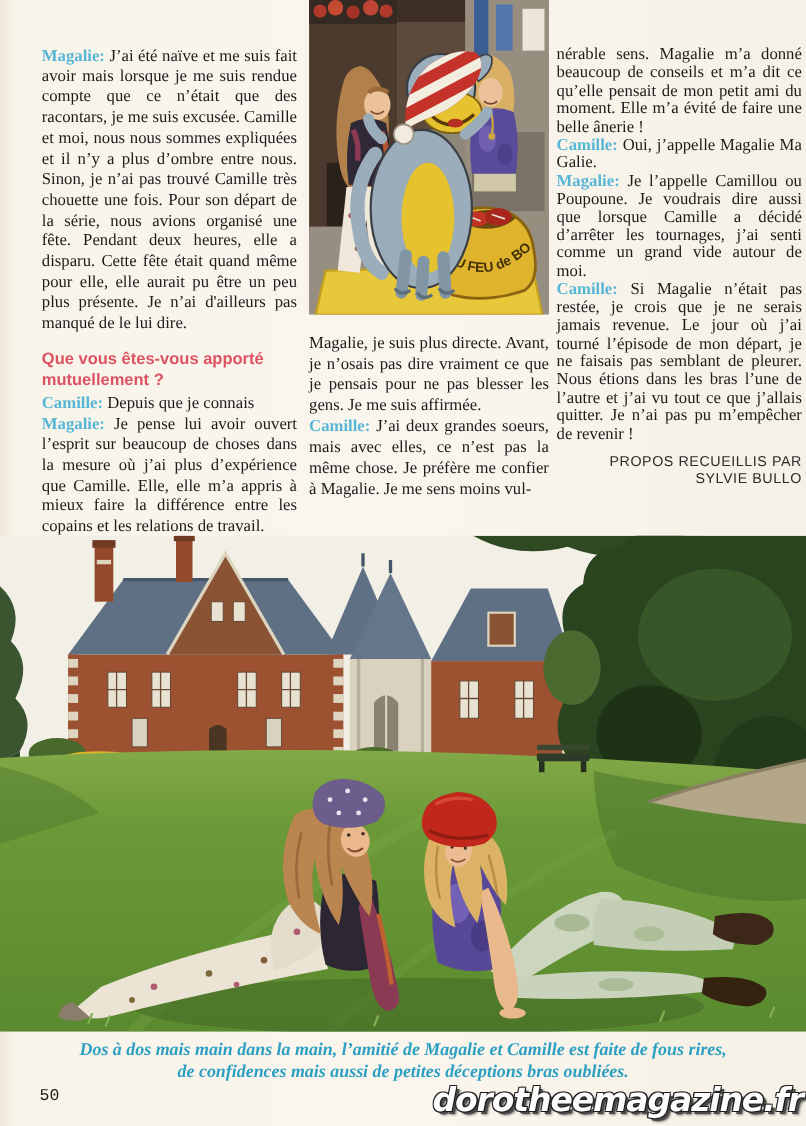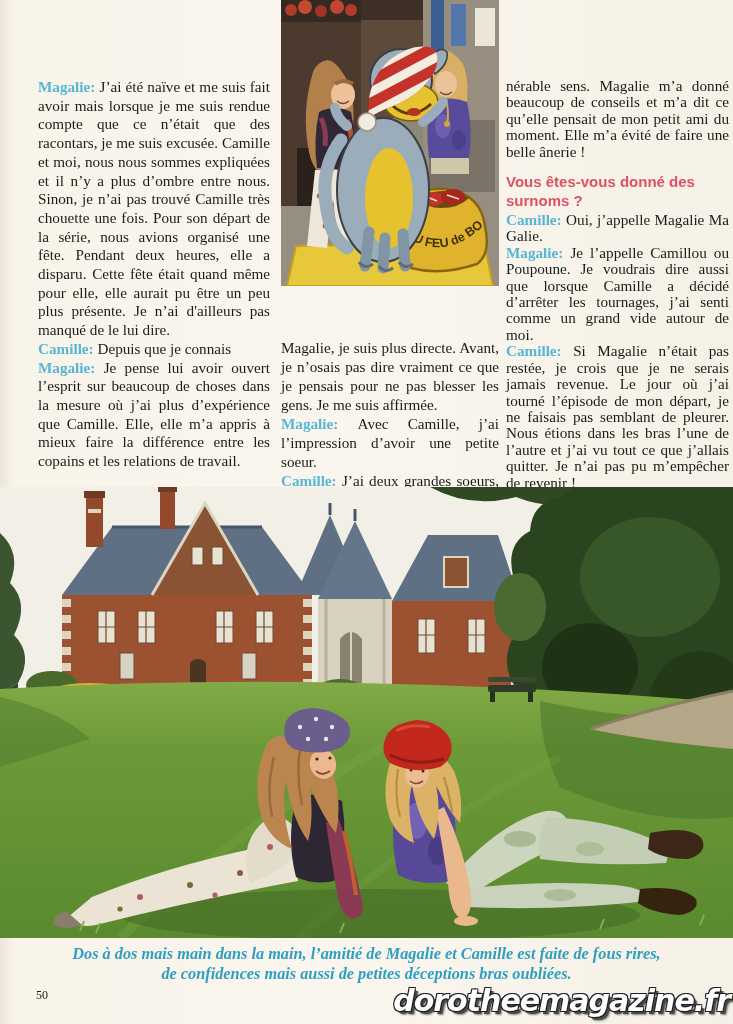--- a/index.html
+++ b/index.html
@@ -1,39 +1,39 @@
 <!DOCTYPE html>
 <html><head>
 <meta charset="utf-8">
 <style>
   html,body{margin:0;padding:0;background:#6b6b6b;}
   .page{position:relative;width:733px;height:1024px;margin:0 auto;overflow:hidden;
         background:linear-gradient(90deg,#ece6d7 0px,#f8f4ea 14px,#faf6ee 360px,#f6f1e6 733px);
         font-family:"Liberation Serif",serif;}
-  .col{position:absolute;margin-top:36px;}
+  .col{position:absolute;}
   .col-left{left:38px;top:42px;width:232px;}
   .col-mid{left:281px;top:302px;width:218px;}
   .col-right{left:506px;top:42px;width:223px;}
   .para{margin:0;font-size:15.2px;line-height:18.7px;text-align:justify;color:#1b1b1b;}
   .col-mid .para{line-height:19px;}
   .col-right .para{line-height:16.4px;}
   .speaker{color:#57b6d5;font-weight:bold;}
   .q-head{margin:13px 0 3px 0;font-family:"Liberation Sans",sans-serif;font-weight:bold;
           font-size:15px;line-height:19px;color:#dc5263;}
   .col-right .q-head{margin:12px 0 2px 0;}
   .byline{margin:9px 0 0 0;font-family:"Liberation Sans",sans-serif;font-size:13px;
           letter-spacing:.5px;color:#2d2d2d;text-align:right;}
   .photo-top{position:absolute;left:281px;top:0;width:218px;height:286px;}
   .photo-main{position:absolute;left:0;top:487px;width:733px;height:451px;}
   .photo-top svg,.photo-main svg{display:block;width:100%;height:100%;}
   .caption{position:absolute;left:0;right:0;top:944px;text-align:center;
            font-family:"Liberation Serif",serif;font-style:italic;font-weight:bold;
            font-size:16.3px;line-height:19.5px;color:#2d9fc2;}
-  .page-number{position:absolute;left:36px;top:988px;font-family:Liberation Serif, serif;
-           font-size:12px;color:#1a1a1a;}
+  .page-number{position:absolute;left:36px;top:988px;font-family:Liberation Mono, monospace;
+           font-size:15px;color:#1a1a1a;}
   .watermark{position:absolute;right:3px;top:983px;font-family:"DejaVu Sans",sans-serif;
            font-weight:bold;font-style:italic;font-size:30px;letter-spacing:-1px;color:#fdfdfd;
            text-shadow:-1px -1px 0 #1f1f1f,1px -1px 0 #1f1f1f,-1px 1px 0 #1f1f1f,1px 1px 0 #1f1f1f,
                        3px 3px 0 #4a4a4a,4px 4px 2px rgba(0,0,0,.45);}
 </style>
 </head>
 <body>
 
 <div class="page">
 
@@ -134,31 +134,30 @@
           <circle cx="86" cy="122" r="9" fill="#f2ecdf" stroke="#9a9384" stroke-width="1.5"></circle>
         </g>
         <path d="M142 122 Q156 112 162 102" stroke="#9bacba" stroke-width="10" fill="none" stroke-linecap="round"></path>
         <path d="M66 126 Q56 118 54 108" stroke="#9bacba" stroke-width="10" fill="none" stroke-linecap="round"></path>
       </g>
     </svg>
   </div>
 
   <div class="col col-left">
       <p class="para"><span class="speaker">Magalie: </span>J’ai été naïve et me suis fait avoir mais lorsque je me suis rendue compte que ce n’était que des racontars, je me suis excusée. Camille et moi, nous nous sommes expliquées et il n’y a plus d’ombre entre nous. Sinon, je n’ai pas trouvé Camille très chouette une fois. Pour son départ de la série, nous avions organisé une fête. Pendant deux heures, elle a disparu. Cette fête était quand même pour elle, elle aurait pu être un peu plus présente. Je n’ai d'ailleurs pas manqué de le lui dire.</p>
+      <h3 class="q-head">Que vous êtes-vous apporté mutuellement ?</h3>
       <p class="para"><span class="speaker">Camille: </span>Depuis que je connais</p>
       <p class="para"><span class="speaker">Magalie: </span>Je pense lui avoir ouvert l’esprit sur beaucoup de choses dans la mesure où j’ai plus d’expérience que Camille. Elle, elle m’a appris à mieux faire la différence entre les copains et les relations de travail.</p>
     </div>
   <div class="col col-mid">
       <p class="para">Magalie, je suis plus directe. Avant, je n’osais pas dire vraiment ce que je pensais pour ne pas blesser les gens. Je me suis affirmée.</p>
-      <p class="para"><span class="speaker">Magalie: </span>Avec Camille, j’ai l’impression d’avoir une petite soeur.</p>
       <p class="para"><span class="speaker">Camille: </span>J’ai deux grandes soeurs, mais avec elles, ce n’est pas la même chose. Je préfère me confier à Magalie. Je me sens moins vul-</p>
     </div>
   <div class="col col-right">
       <p class="para">nérable sens. Magalie m’a donné beaucoup de conseils et m’a dit ce qu’elle pensait de mon petit ami du moment. Elle m’a évité de faire une belle ânerie !</p>
-      <h3 class="q-head">Vous êtes-vous donné des surnoms ?</h3>
       <p class="para"><span class="speaker">Camille: </span>Oui, j’appelle Magalie Ma Galie.</p>
       <p class="para"><span class="speaker">Magalie: </span>Je l’appelle Camillou ou Poupoune. Je voudrais dire aussi que lorsque Camille a décidé d’arrêter les tournages, j’ai senti comme un grand vide autour de moi.</p>
       <p class="para"><span class="speaker">Camille: </span>Si Magalie n’était pas restée, je crois que je ne serais jamais revenue. Le jour où j’ai tourné l’épisode de mon départ, je ne faisais pas semblant de pleurer. Nous étions dans les bras l’une de l’autre et j’ai vu tout ce que j’allais quitter. Je n’ai pas pu m’empêcher de revenir !</p>
       <p class="byline">PROPOS RECUEILLIS PAR SYLVIE BULLO</p>
     </div>
 
   <div class="photo-main">
     <svg viewBox="0 0 733 451" preserveAspectRatio="none">
       <defs>
         <linearGradient id="lawnGrad" x1="0" y1="0" x2="0" y2="1">

